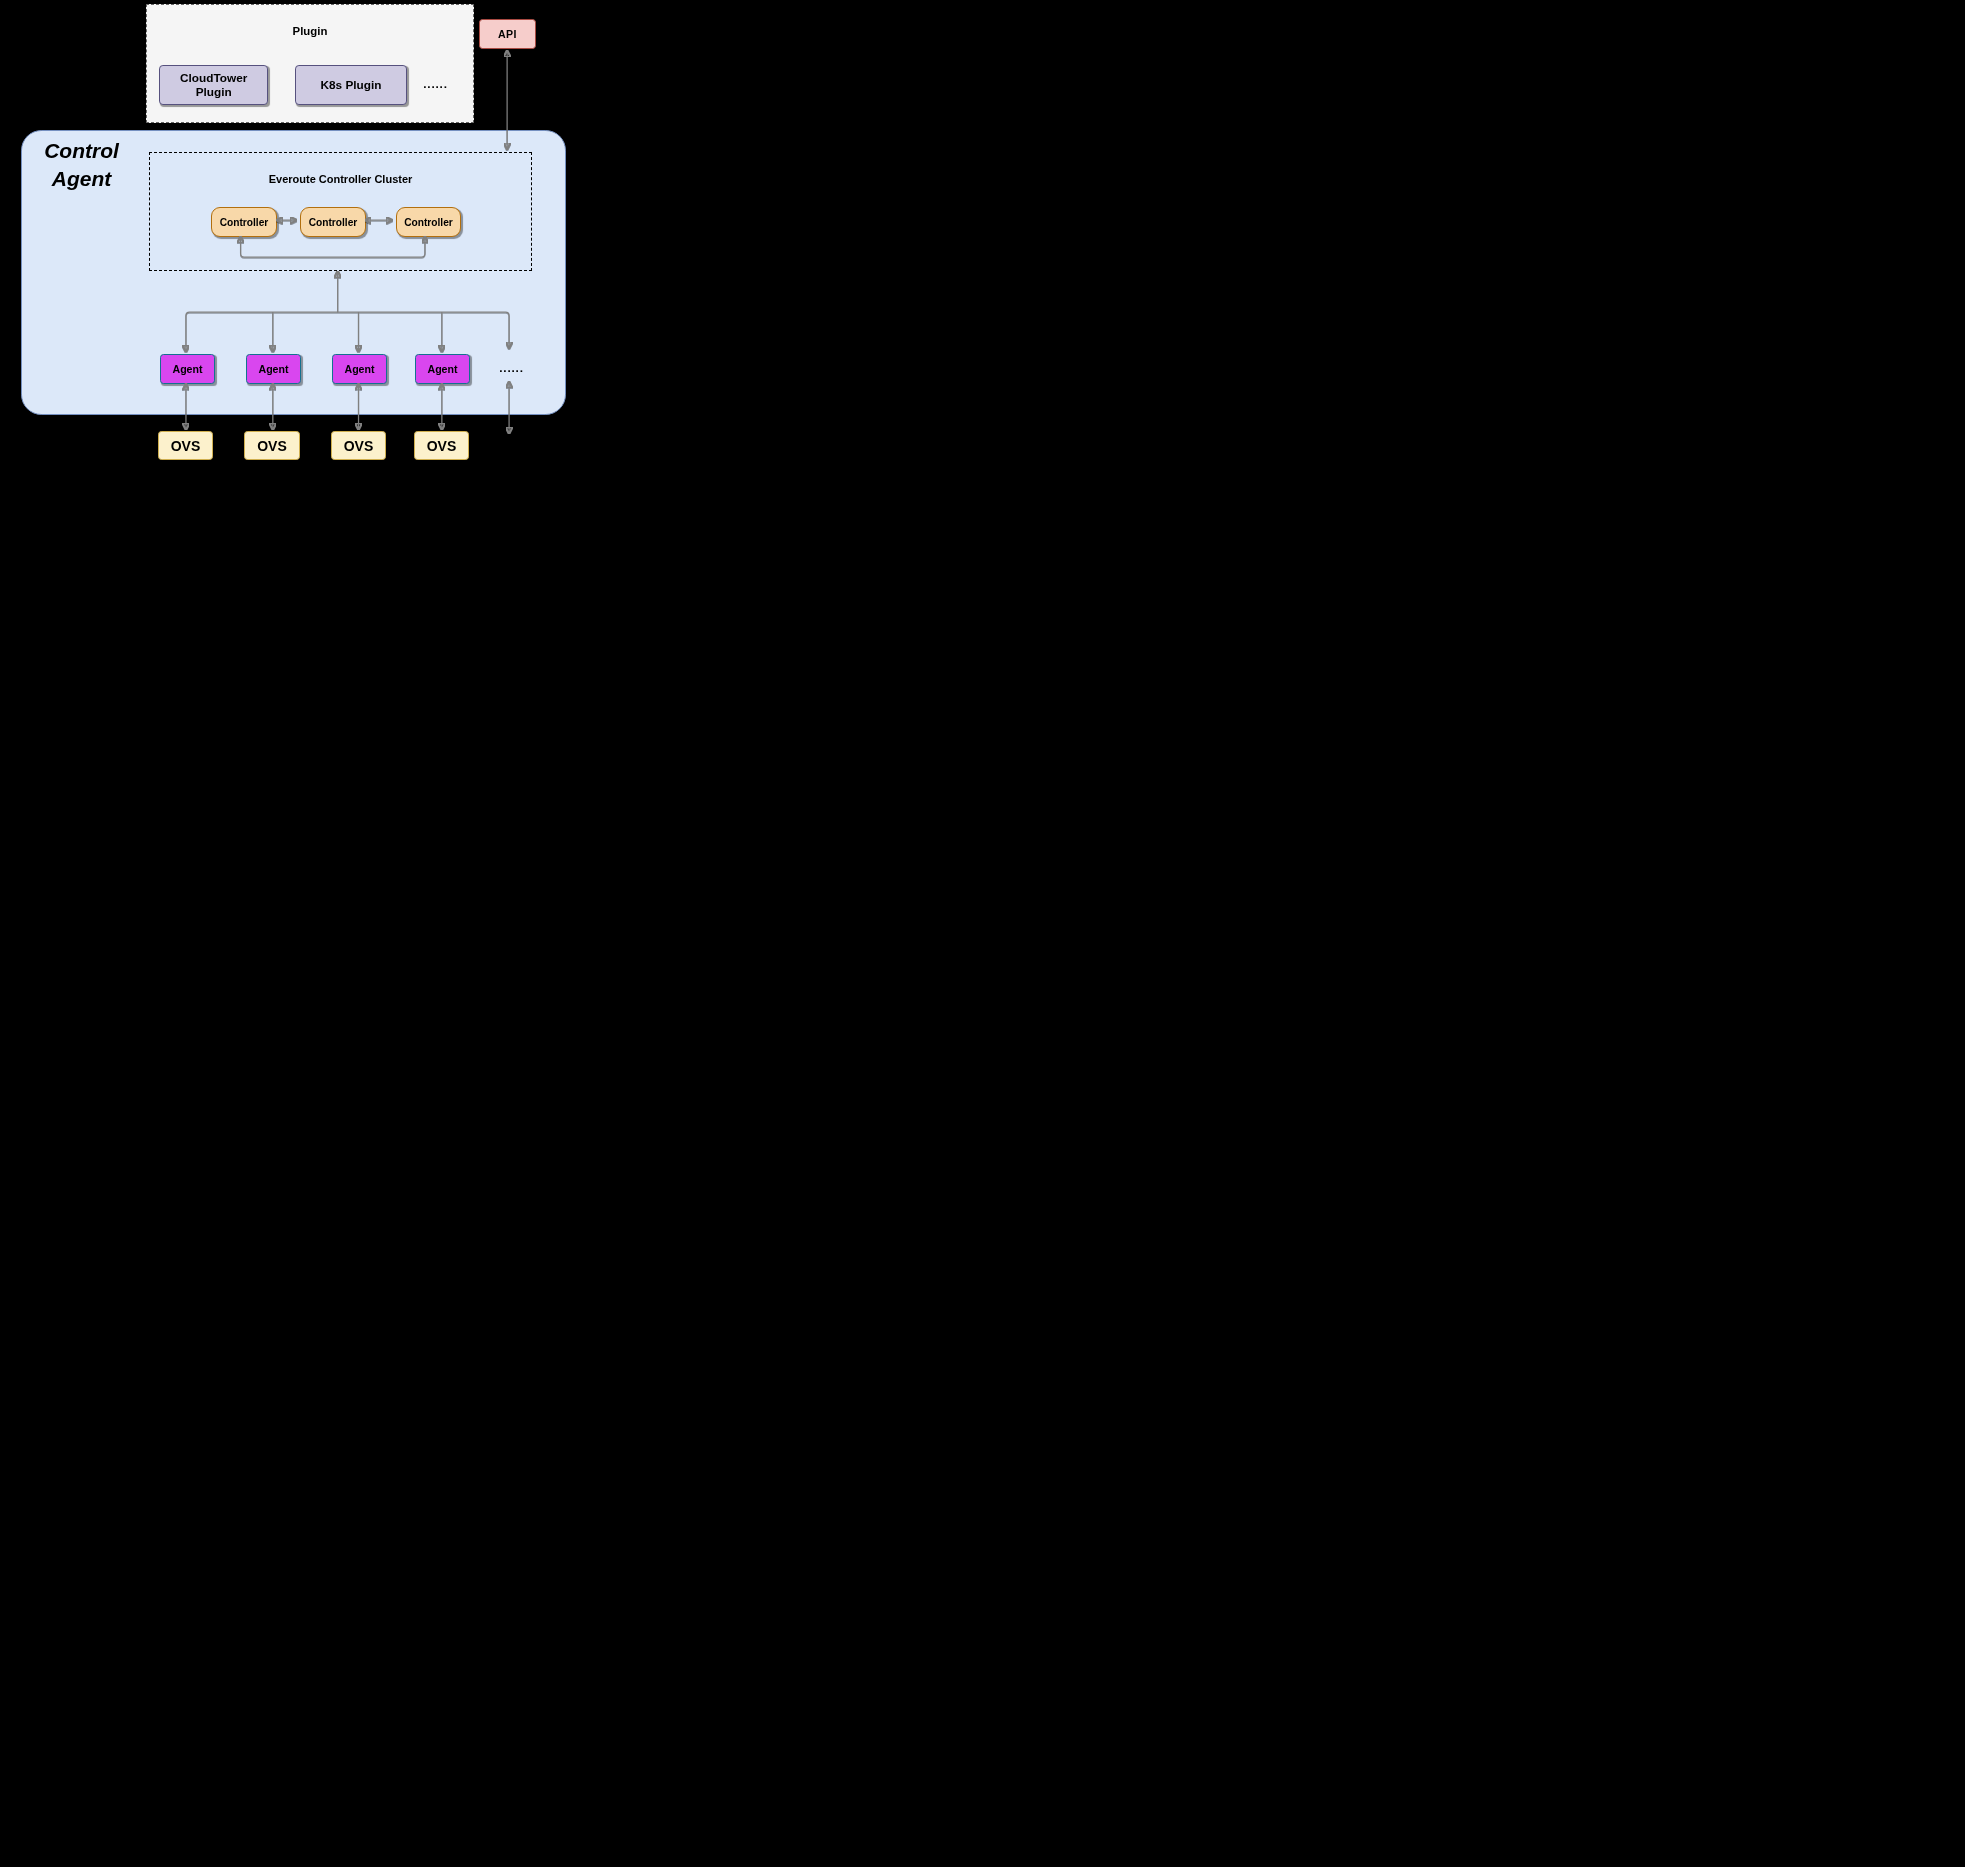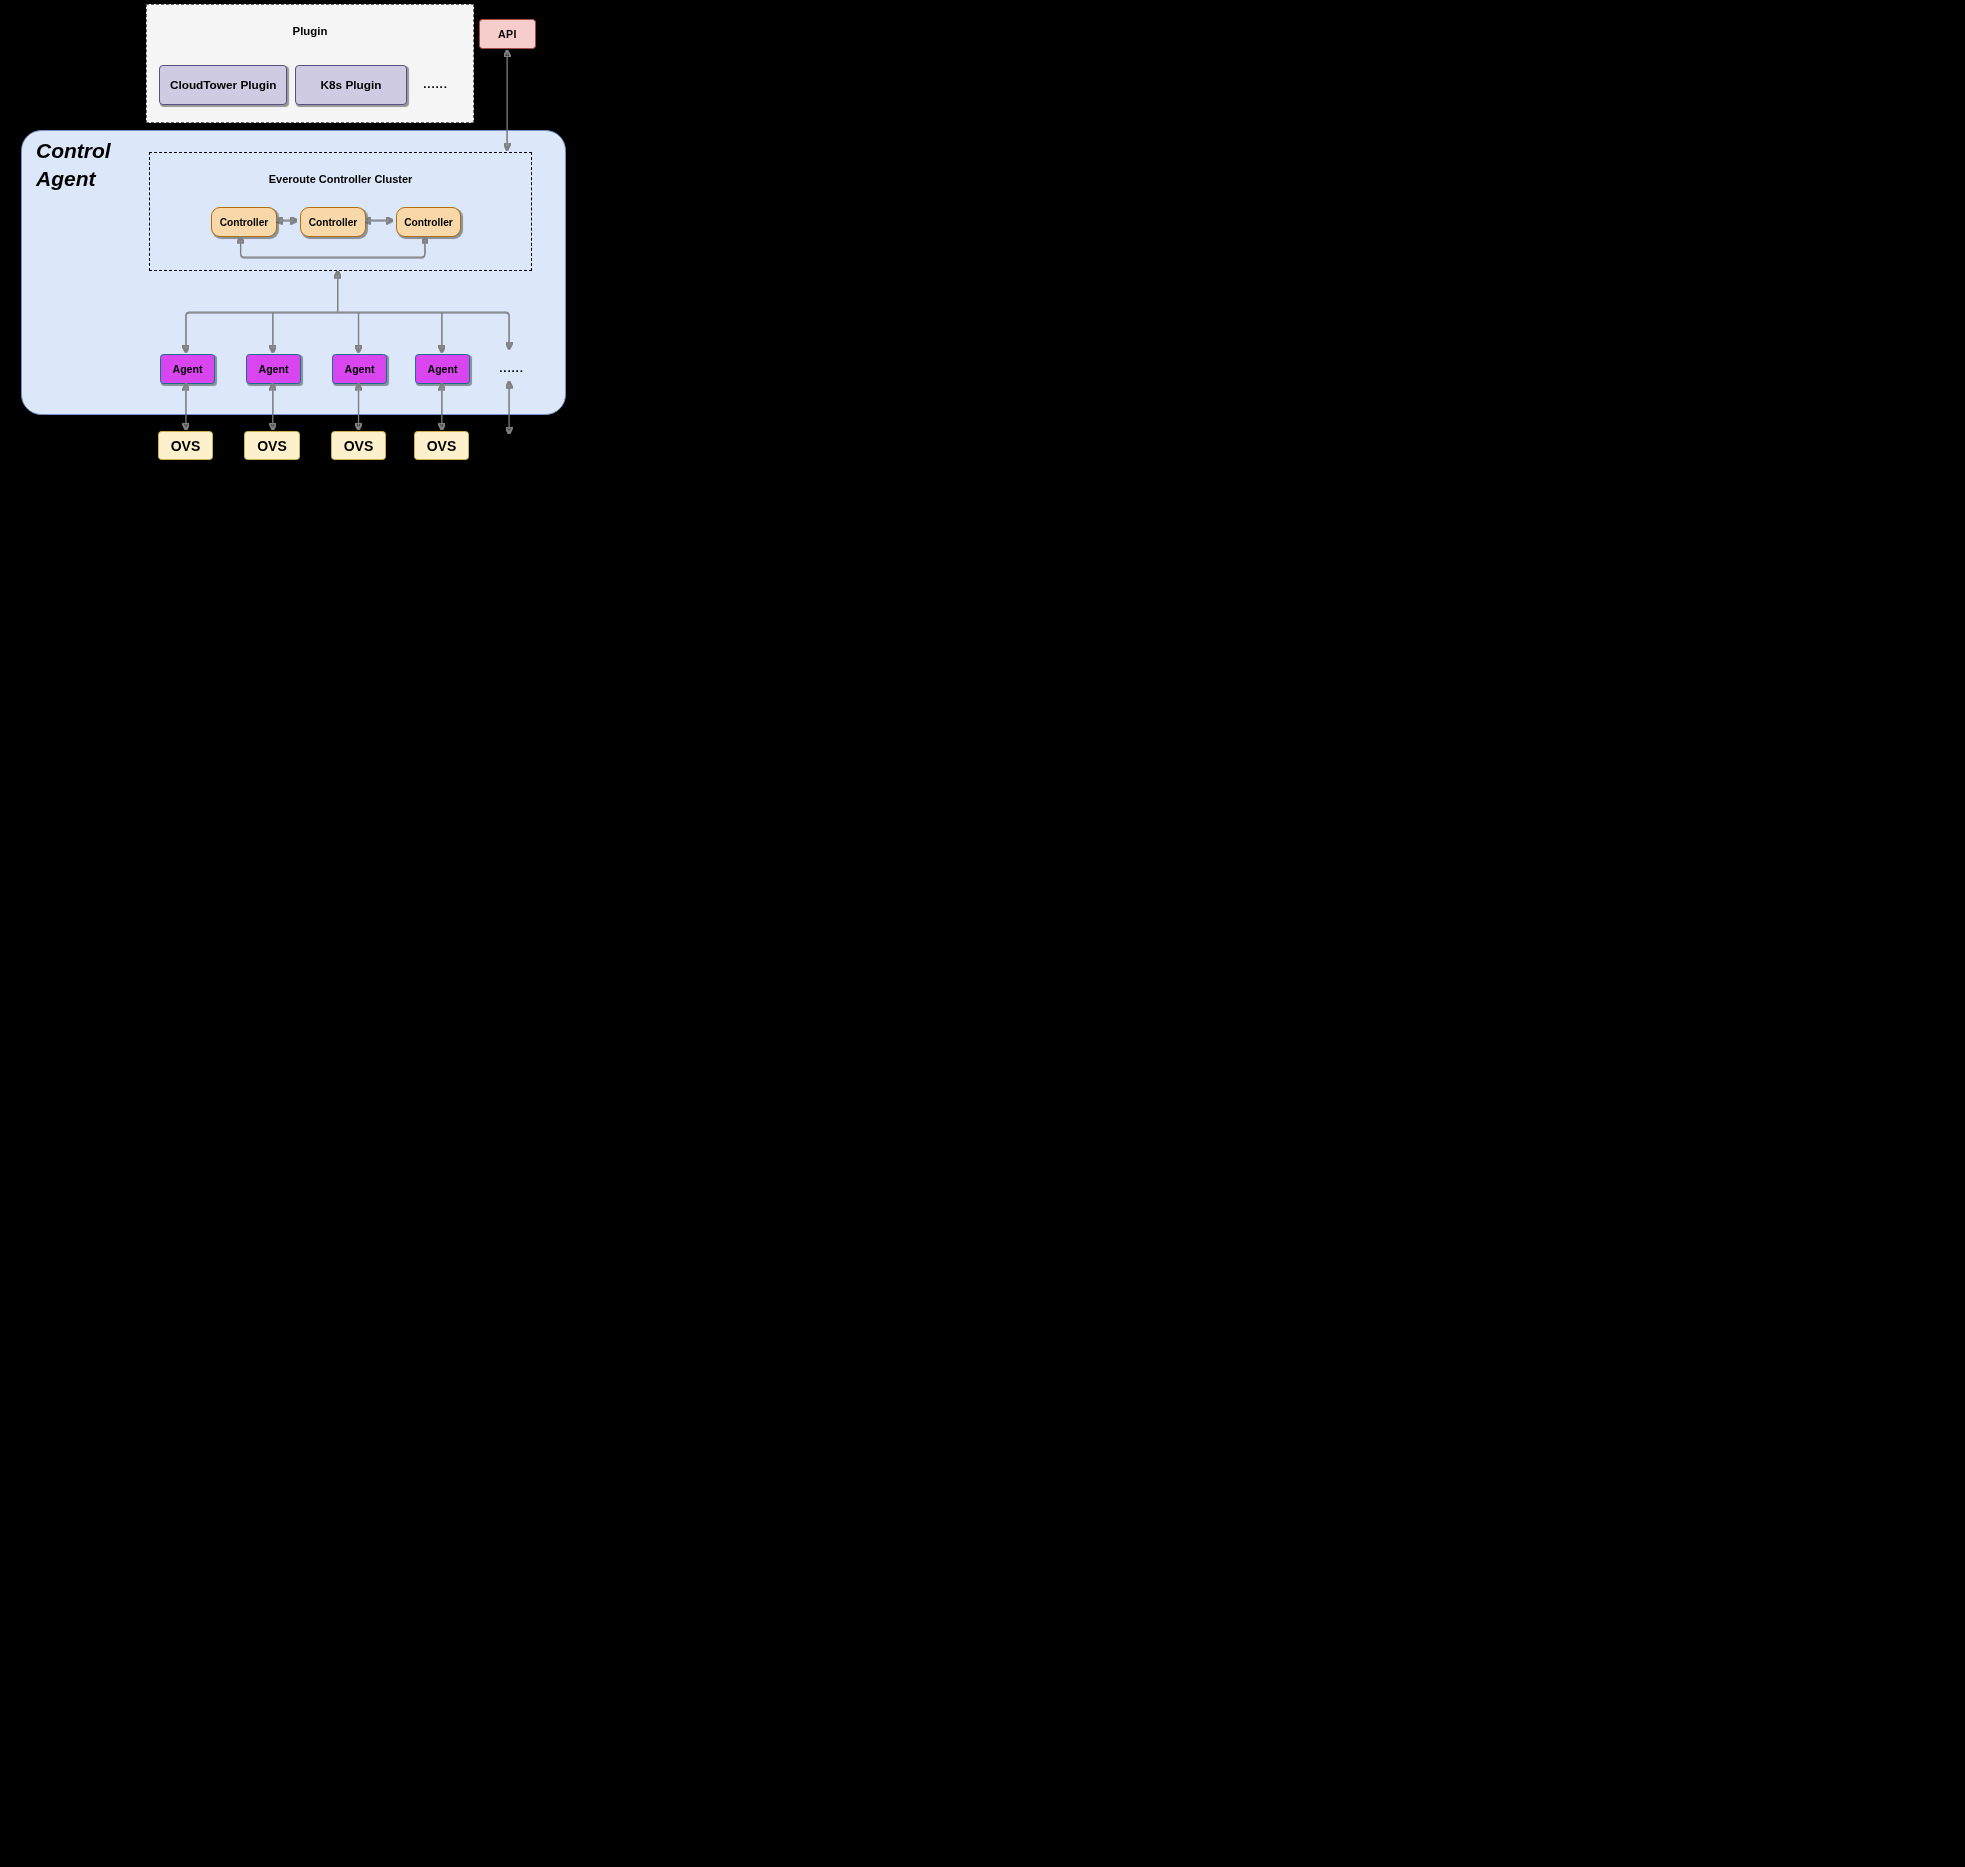--- a/index.html
+++ b/index.html
@@ -18,42 +18,42 @@
     background:#F5F5F5; border:0.8px dashed #666666; box-sizing:border-box;
   }
   .plugin-title {
     position:absolute; left:0; top:20.4px; width:100%; text-align:center;
     font-weight:bold; font-size:11.4px;
   }
   .pbox {
     background:#CFCBE2; border:1.2px solid #56517E; border-radius:3.9px;
     font-size:11.8px; line-height:14px; padding:0 3.9px;
   }
-  .pbox.ct { left:12.2px; top:60px; width:128px; height:40px; }
+  .pbox.ct { left:12.2px; top:60px; width:109px; height:40px; }
   .pbox.k8s { left:148px; top:60px; width:112px; height:40px; }
   .dots {
     position:absolute; display:flex; align-items:center; justify-content:center;
     font-weight:bold; font-size:11.8px; letter-spacing:0.8px; line-height:3.9px;
     color:#000;
   }
   .dots.plugin-dots { left:269px; top:72px; width:39px; height:15.7px; }
   
   .api-box {
     left:479px; top:19px; width:57px; height:30px;
     background:#F6CDCB; border:1.2px solid #A94A42; border-radius:3.5px;
     font-size:10.6px; letter-spacing:0.4px;
   }
   
   .control-plane {
     position:absolute; left:21px; top:130px; width:545px; height:285px;
     background:#DCE8F9; border:1.2px solid #7590C1; border-radius:20.4px;
     box-sizing:border-box;
   }
   .cp-label {
-    position:absolute; left:14px; top:6.3px; width:91px; text-align:left;
+    position:absolute; left:14px; top:6.3px; width:91px; text-align:center;
     font-weight:bold; font-style:italic; font-size:21px; line-height:27.5px;
   }
   .cluster-box {
     position:absolute; left:127px; top:21px; width:383px; height:119px;
     border:0.8px dashed #000000; box-sizing:border-box;
   }
   .cluster-title {
     position:absolute; left:0; top:20.4px; width:100%; text-align:center;
     font-weight:bold; font-size:11px;
   }

